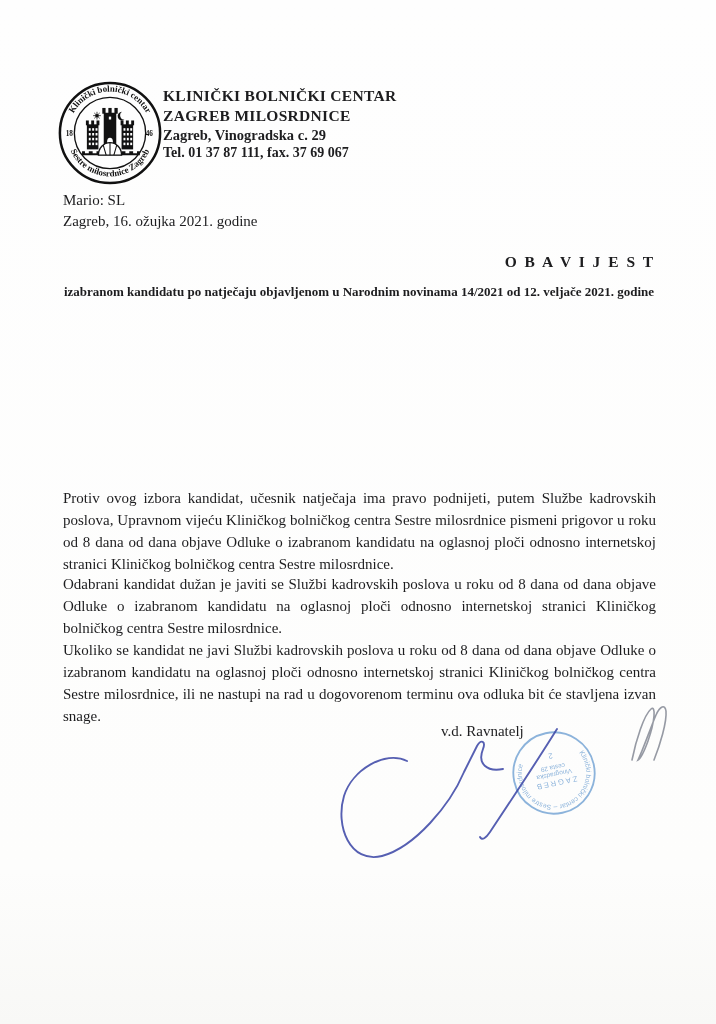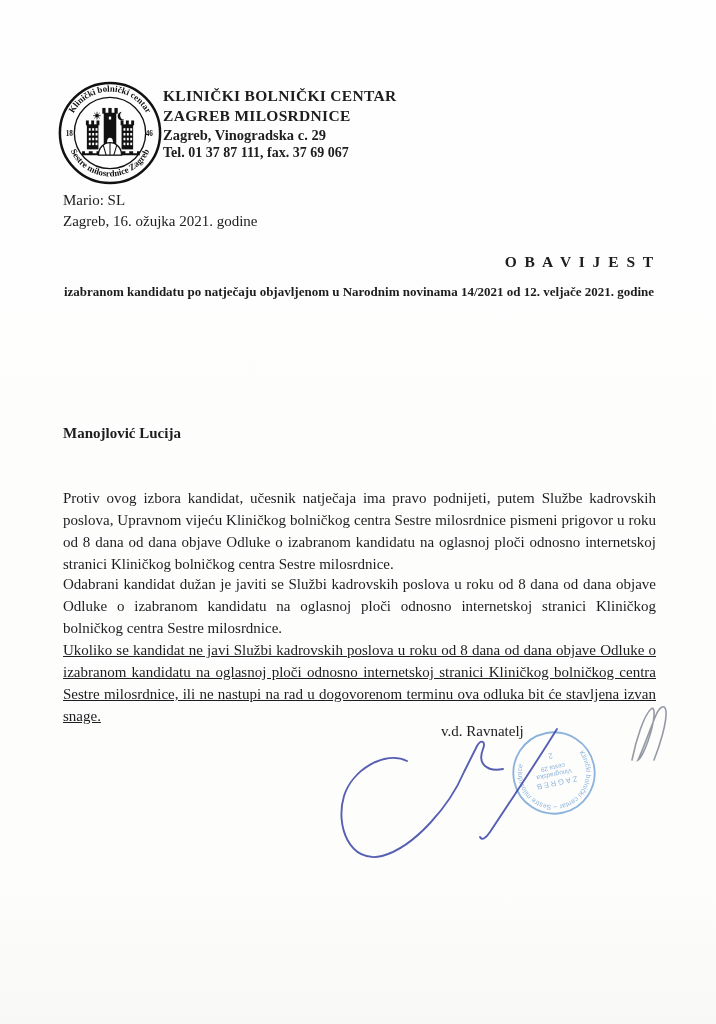--- a/index.html
+++ b/index.html
@@ -40,21 +40,21 @@
   }
   
   .para{
     position:absolute;left:63px;width:593px;
     font-size:15px;line-height:22px;text-align:justify;
   }
   .intro{top:371px;}
   .cand{top:422px;font-weight:bold;text-align:left;}
   .p1{top:487px;}
   .p2{top:573px;}
-  .p3{top:639px;text-decoration:underline;}
+  .p3{top:639px;}
   .bold{font-weight:bold;}
   
   .sigblock{
     position:absolute;left:383px;top:720px;font-size:15px;line-height:22px;margin-left:36px;
   }
   .sigrole{padding-left:22px;}
   .stamp{
     position:absolute;left:508px;top:727px;width:92px;height:92px;
     opacity:.78;
   }
@@ -152,21 +152,20 @@
 
   <div class="refblock">
     <div>Mario: SL</div>
     <div>Zagreb, 16. ožujka 2021. godine</div>
   </div>
 
   <div class="title">O B A V I J E S T</div>
   <div class="subtitle">izabranom kandidatu po natječaju objavljenom u Narodnim novinama 14/2021 od 12. veljače 2021. godine</div>
 
 
-  <div class="para cand">Manojlović Lucija</div>
 
   <div class="para p1">Protiv ovog izbora kandidat, učesnik natječaja ima pravo podnijeti, putem Službe kadrovskih poslova, Upravnom vijeću Kliničkog bolničkog centra Sestre milosrdnice pismeni prigovor u roku od 8 dana od dana objave Odluke o izabranom kandidatu na oglasnoj ploči odnosno internetskoj stranici Kliničkog bolničkog centra Sestre milosrdnice.</div>
   <div class="para p2">Odabrani kandidat dužan je javiti se Službi kadrovskih poslova u roku od 8 dana od dana objave Odluke o izabranom kandidatu na oglasnoj ploči odnosno internetskoj stranici Kliničkog bolničkog centra Sestre milosrdnice.</div>
   <div class="para p3">Ukoliko se kandidat ne javi Službi kadrovskih poslova u roku od 8 dana od dana objave Odluke o izabranom kandidatu na oglasnoj ploči odnosno internetskoj stranici Kliničkog bolničkog centra Sestre milosrdnice, ili ne nastupi na rad u dogovorenom terminu ova odluka bit će stavljena izvan snage.</div>
 
   <div class="sigblock">
     <div class="sigrole">v.d. Ravnatelj</div>
   </div>
 
   <svg class="stamp" viewBox="0 0 120 120">

